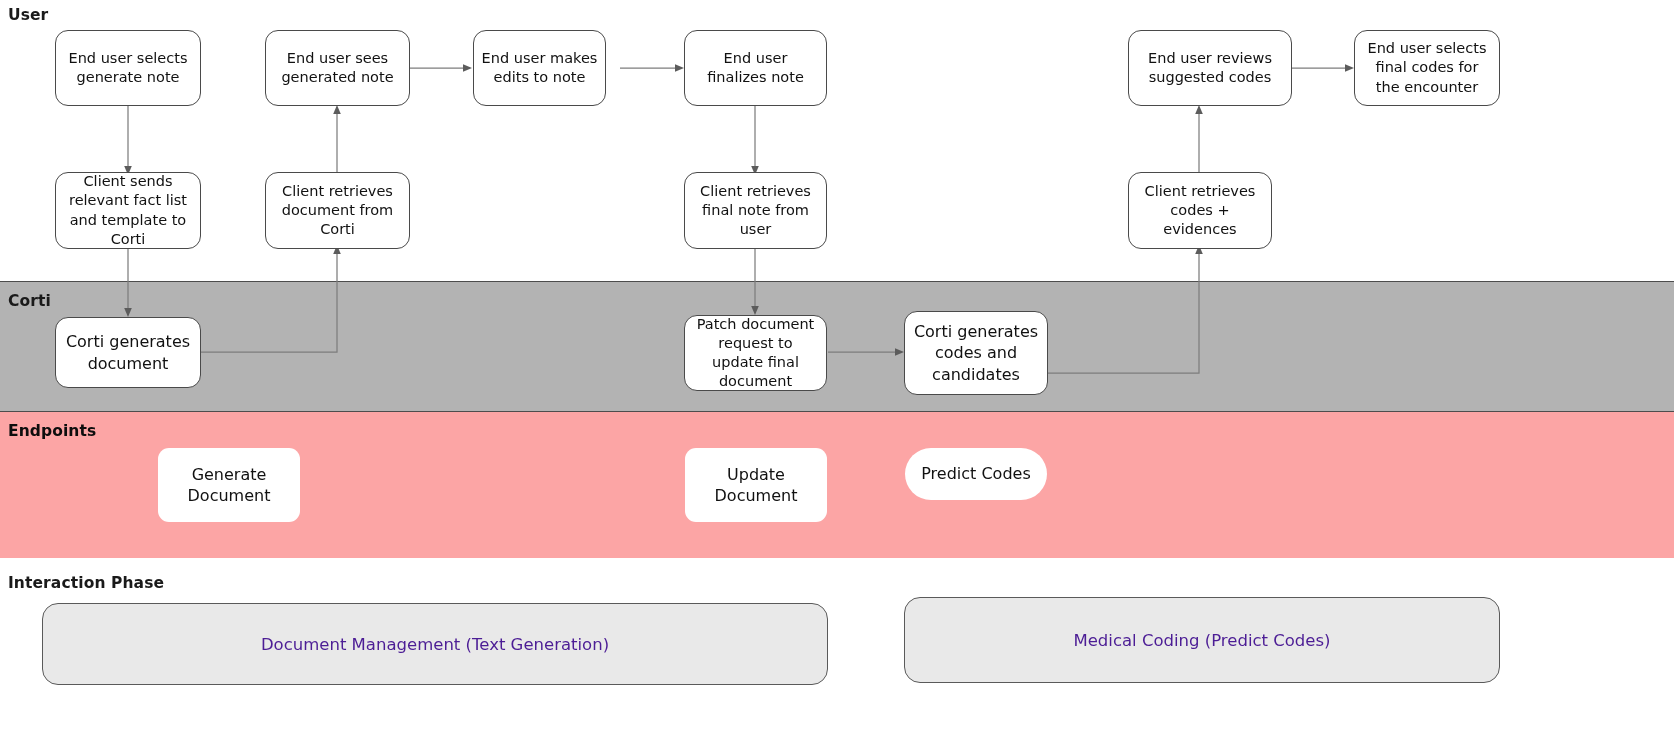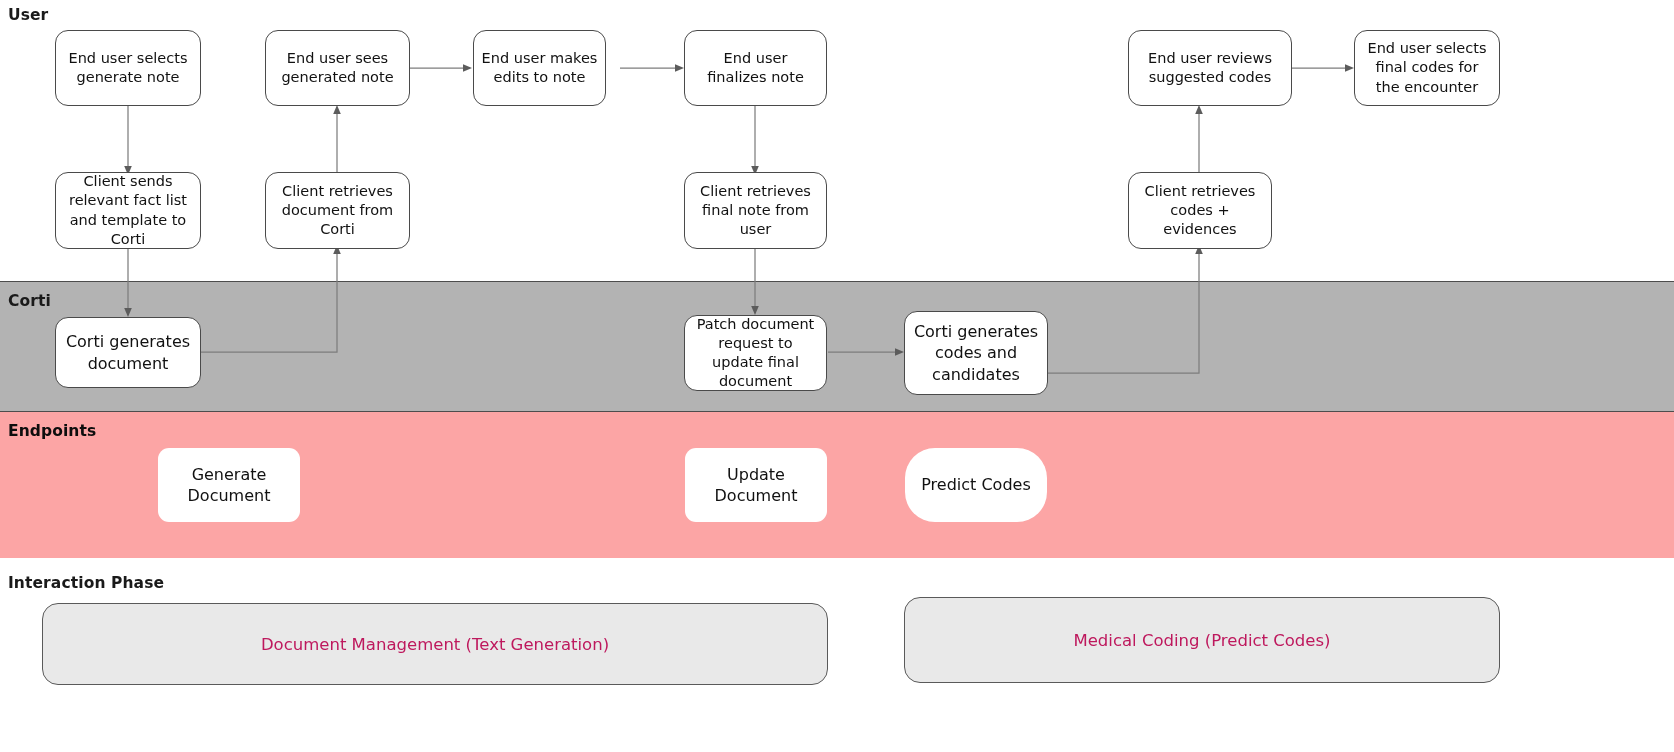--- a/index.html
+++ b/index.html
@@ -83,21 +83,21 @@
   .phase{
     position:absolute;
     box-sizing:border-box;
     background:#e9e9e9;
     border:1.1px solid #5a5a5a;
     border-radius:16px;
     display:flex;
     align-items:center;
     justify-content:center;
     text-align:left;
-    color:#be185d;
+    color:#4c1d95;
     font-size:16.5px;
     z-index:6;
   }
 
   
   .edges{
     position:absolute;
     left:0; top:0;
     width:1674px; height:752px;
     pointer-events:none;
@@ -244,21 +244,21 @@
   </div>
 
   <div class="endpoint" style="left:158px; top:448px; width:142px; height:74px;">
     <span>Generate Document</span>
   </div>
 
   <div class="endpoint" style="left:685px; top:448px; width:142px; height:74px;">
     <span>Update Document</span>
   </div>
 
-  <div class="endpoint" style="left:905px; top:448px; width:142px; height:74px;border-radius:30px;">
+  <div class="endpoint" style="left:905px; top:448px; width:142px; height:52px;border-radius:30px;">
     <span>Predict Codes</span>
   </div>
 
   <div class="phase" style="left:42px; top:603px; width:786px; height:82px;">
     <span>Document Management (Text Generation)</span>
   </div>
 
   <div class="phase" style="left:904px; top:597px; width:596px; height:86px;">
     <span>Medical Coding (Predict Codes)</span>
   </div>

